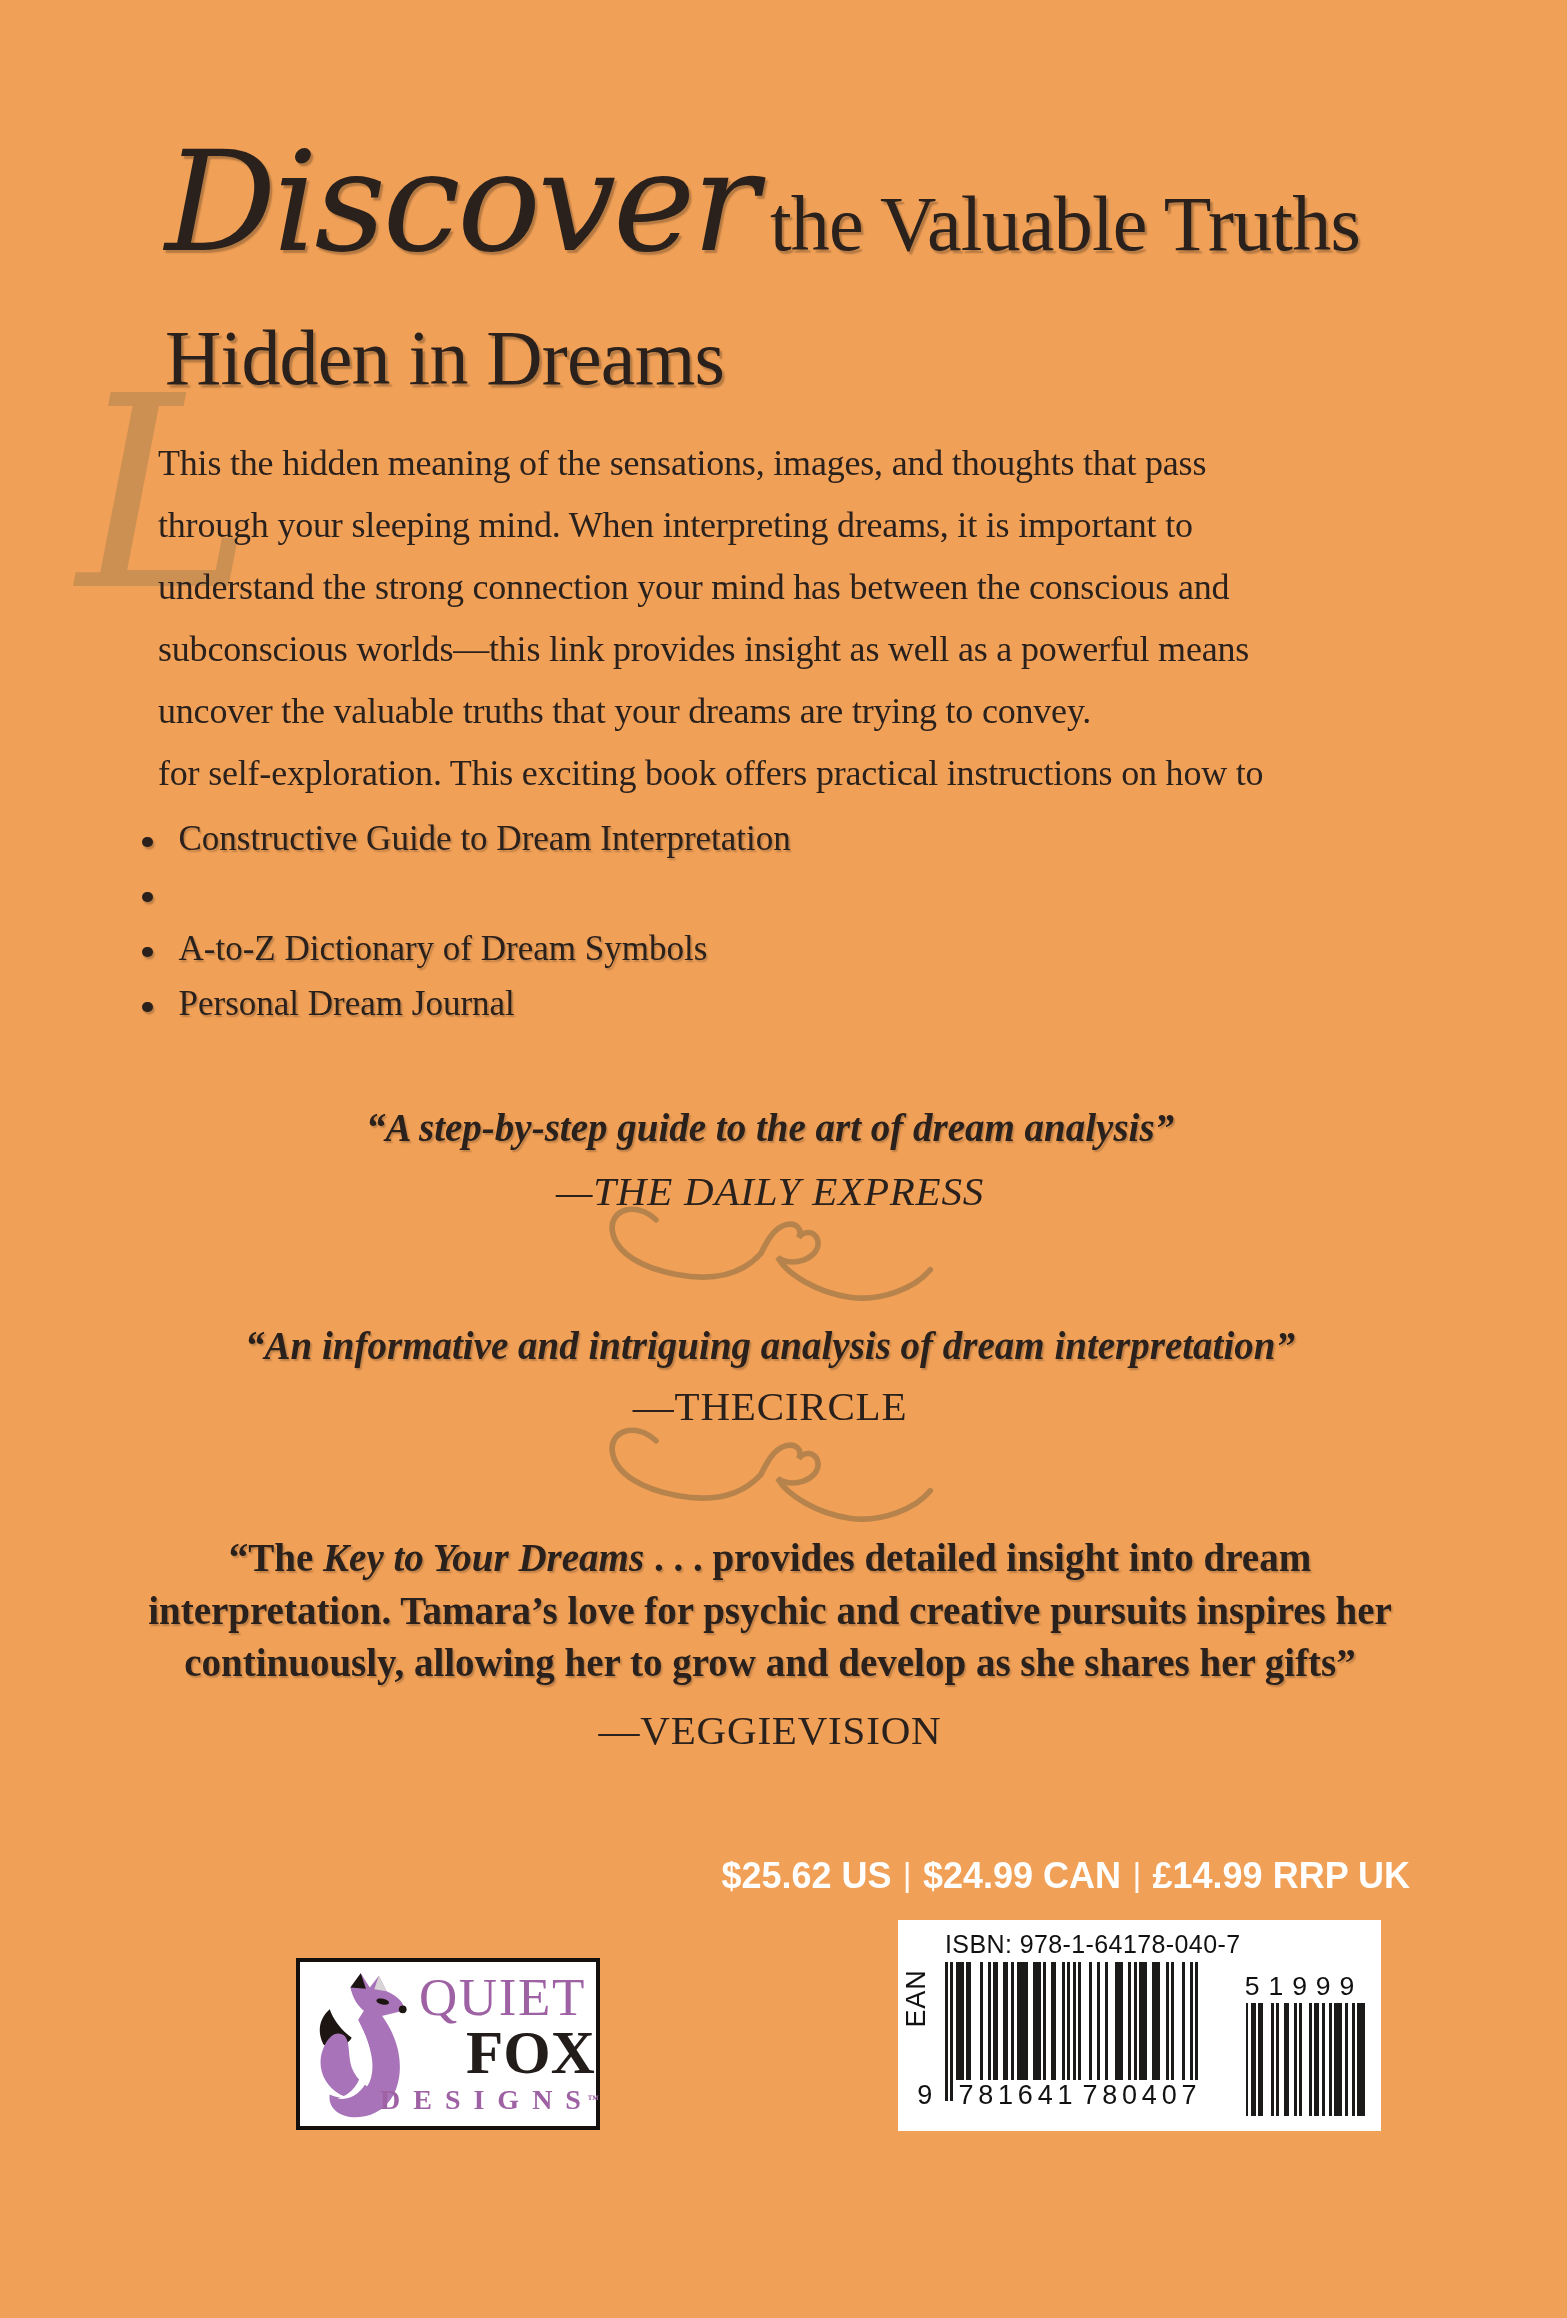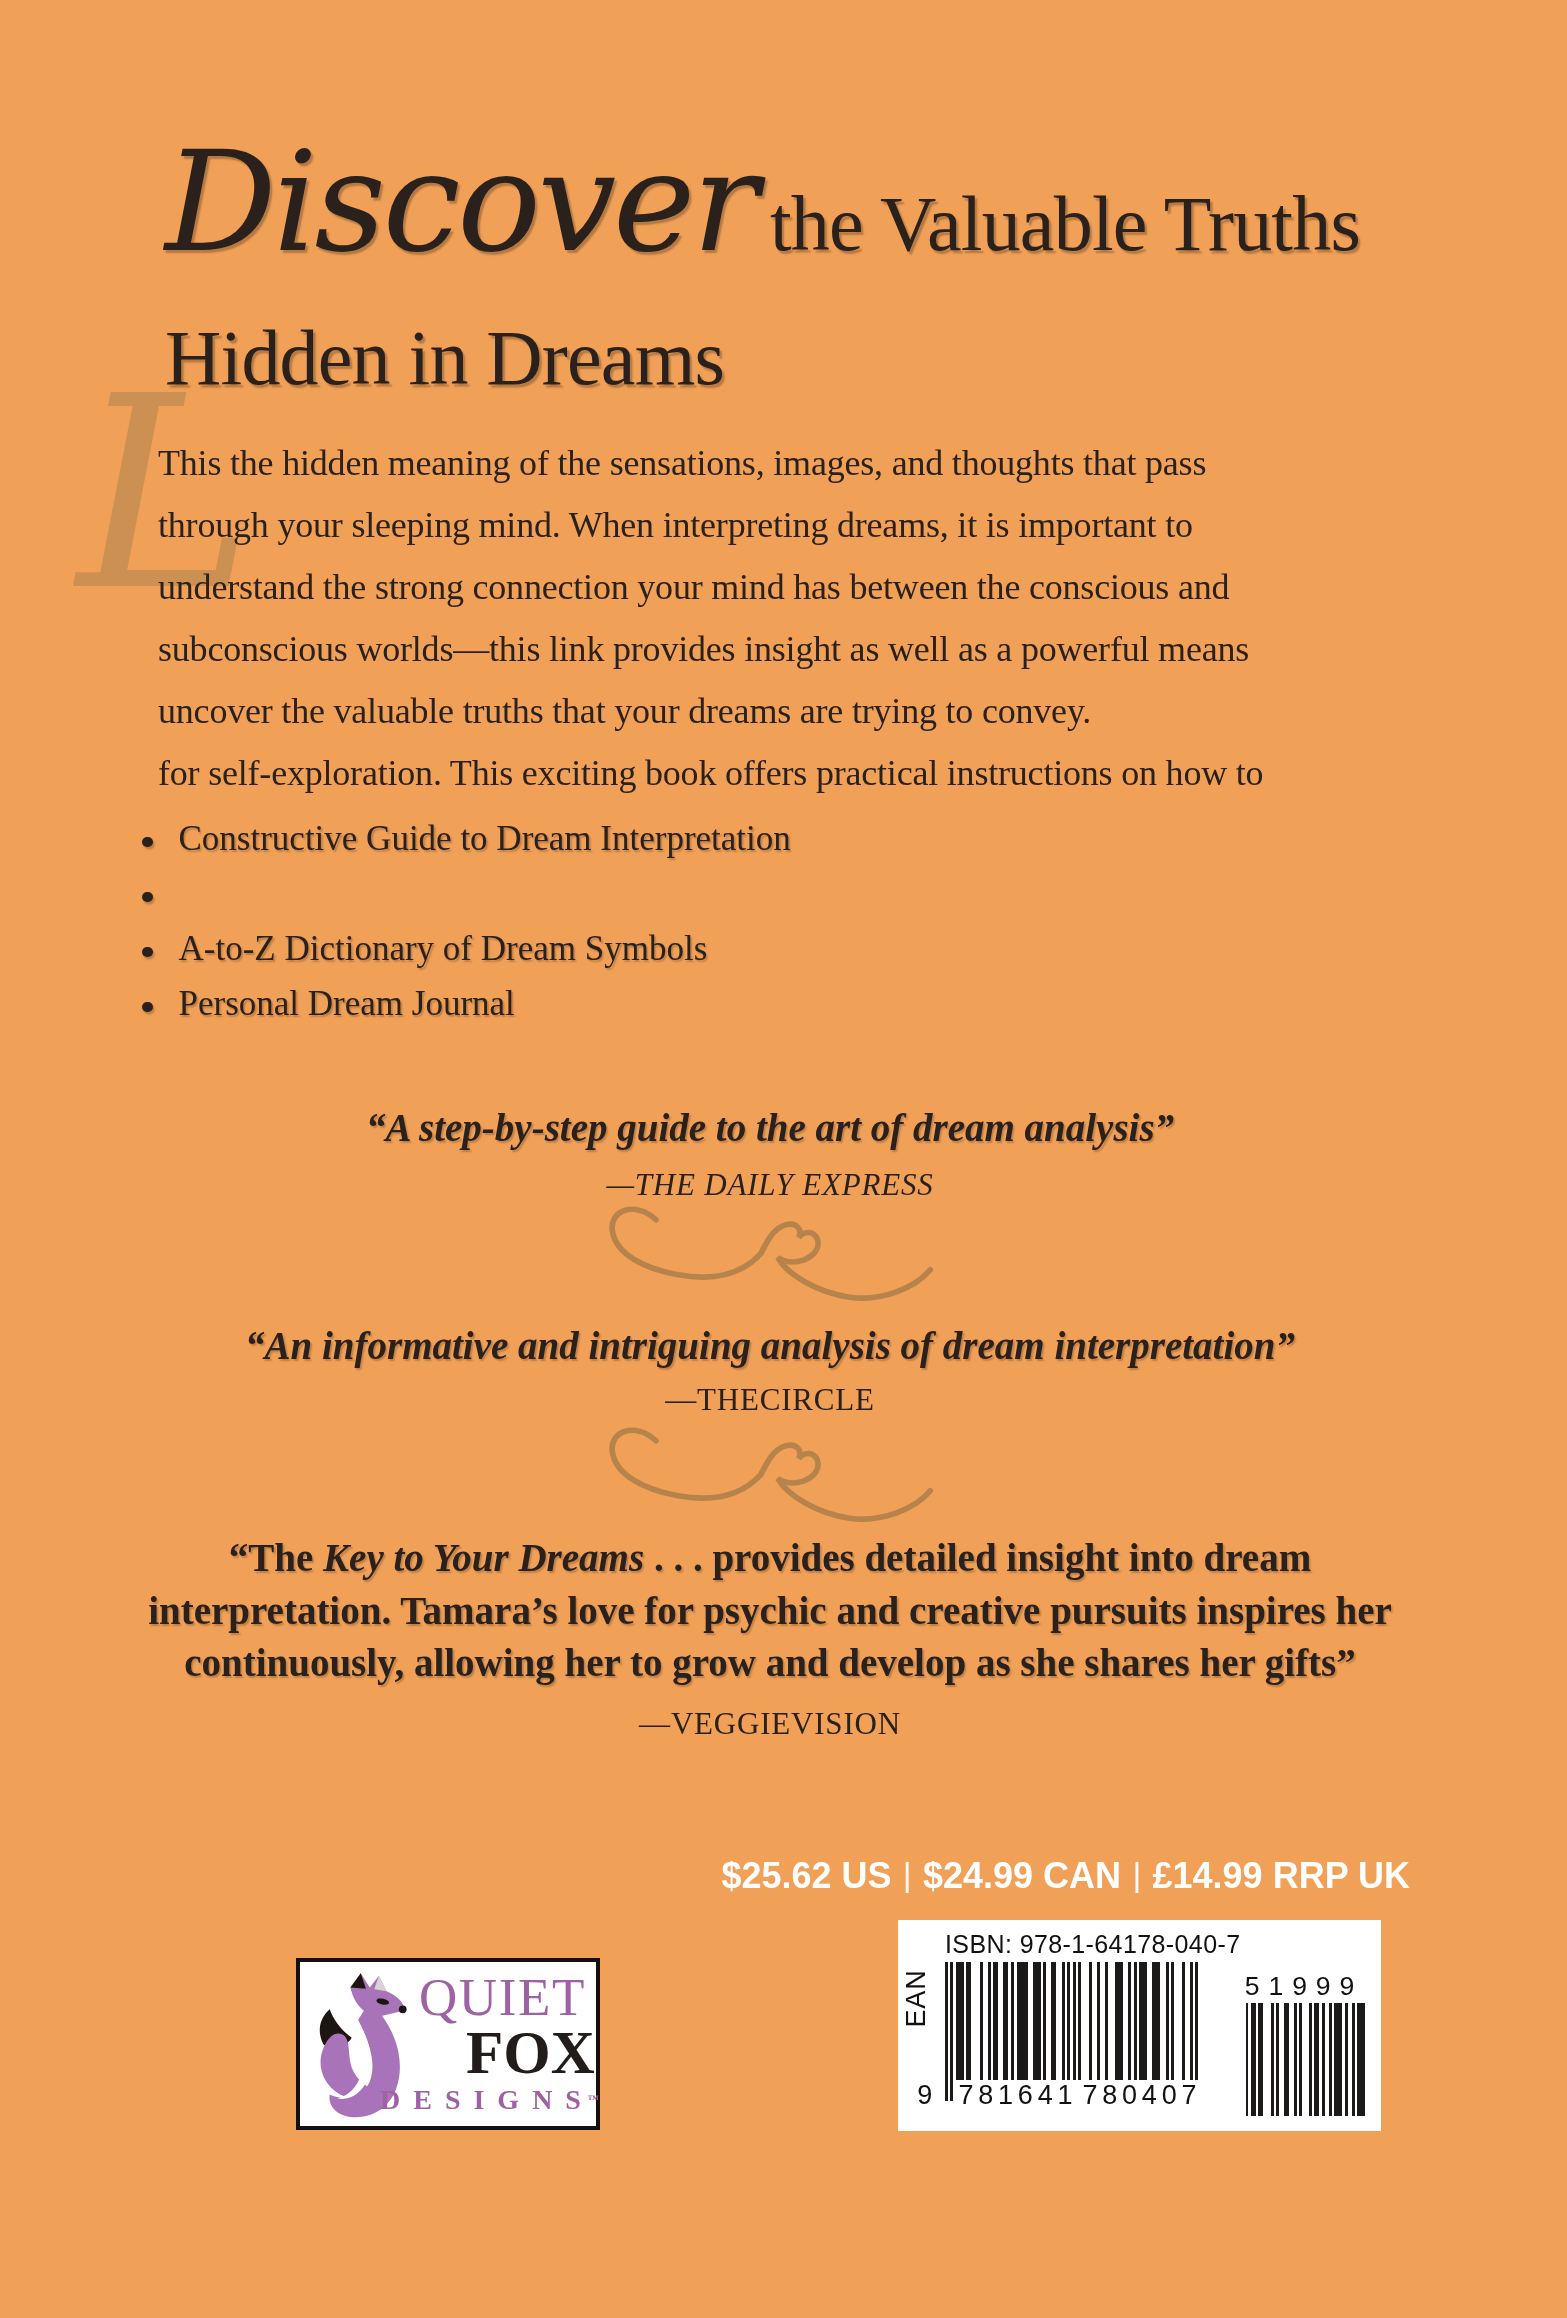--- a/index.html
+++ b/index.html
@@ -32,21 +32,21 @@
   
   .bullets{left:142px;top:819px;}
   .bullet-item{display:flex;align-items:flex-start;height:55px;text-shadow:1.6px 2.4px 1.6px rgba(70,50,30,.3);}
   .bullet-dot{width:10.5px;height:10.5px;border-radius:50%;background:var(--ink);margin:17.7px 26px 0 0;flex:none;box-shadow:1.6px 2.4px 1.6px rgba(70,50,30,.3);}
   .bullet-text{font-size:35px;font-weight:normal;white-space:nowrap;}
 
   
   .centered{left:0;width:1540px;text-align:center;}
   .quote{font-size:39px;font-weight:bold;white-space:nowrap;text-shadow:1.6px 2.4px 1.6px rgba(70,50,30,.3);font-style:italic;}
   .quote3-line{font-size:39px;font-weight:bold;line-height:52px;white-space:nowrap;text-shadow:1.6px 2.4px 1.6px rgba(70,50,30,.3);}
-  .attribution{font-size:31px;letter-spacing:0.8px;}
+  .attribution{font-size:41px;letter-spacing:0.8px;}
   .attr-italic{font-style:italic;}
   .flourish-wrap{left:0;width:1540px;text-align:center;}
   .flourish-svg{width:379px;height:121px;}
 
   
   .price{top:1855px;right:158px;font-family:"Liberation Sans",sans-serif;font-weight:bold;
     font-size:36px;color:var(--white);white-space:nowrap;letter-spacing:0;}
   .price-divider{font-weight:normal;opacity:.95;margin:0 11.3px;font-size:34px;position:relative;top:-1.6px;}
 
   

